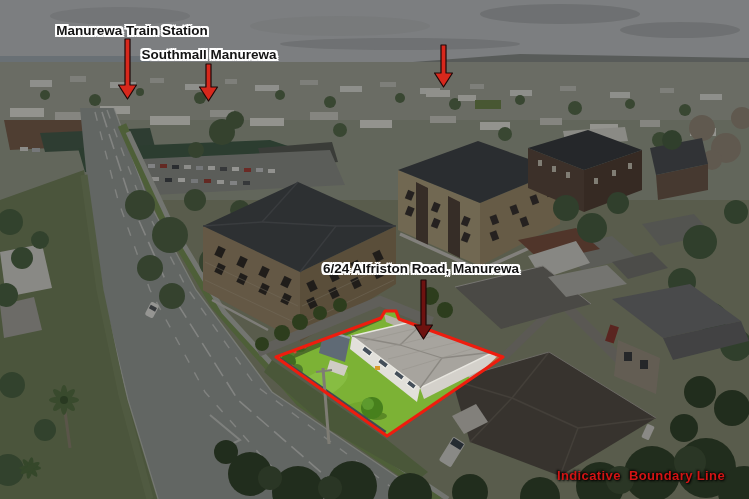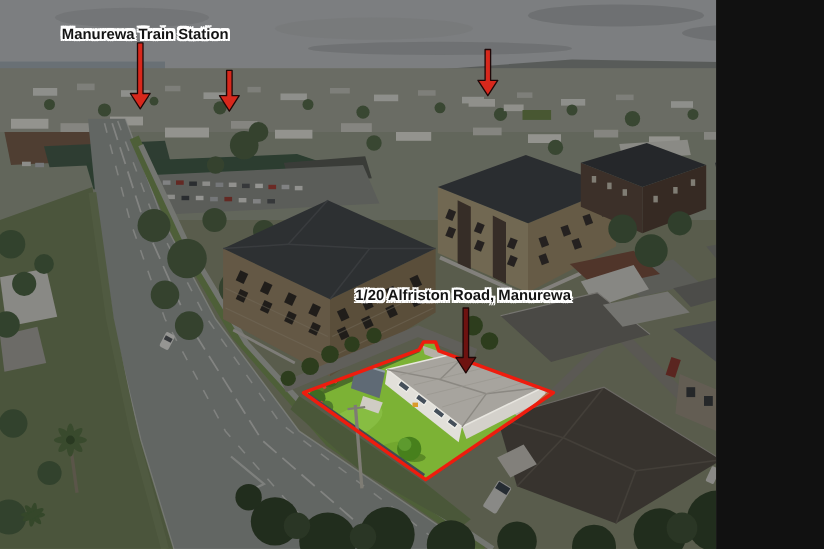--- a/index.html
+++ b/index.html
@@ -1,16 +1,16 @@
 <!DOCTYPE html>
 <html><head>
 <meta charset="utf-8">
 <style>
   html,body{margin:0;padding:0;background:#111;}
-  .stage{position:relative;width:651px;height:499px;overflow:hidden;
+  .stage{position:relative;width:749px;height:499px;overflow:hidden;
          font-family:"Liberation Sans",sans-serif;background:#6d7068;}
   .stage svg{position:absolute;left:0;top:0;display:block;}
   .map-label{position:absolute;transform:translateX(-50%);white-space:nowrap;
     font-weight:700;font-size:13.5px;line-height:1.15;color:#141414;
     text-shadow:-2px -2px 0 #fff,0 -2px 0 #fff,2px -2px 0 #fff,
                 -2px 0 0 #fff,2px 0 0 #fff,
                 -2px 2px 0 #fff,0 2px 0 #fff,2px 2px 0 #fff,
                 -1px -1px 0 #fff,1px -1px 0 #fff,-1px 1px 0 #fff,1px 1px 0 #fff;}
   .disclaimer{position:absolute;transform:translateX(-50%);white-space:pre;
     font-weight:700;font-size:13px;letter-spacing:.4px;color:#d31414;
@@ -470,14 +470,16 @@
 
   <g stroke="#1f0808" stroke-width="1.2" stroke-linejoin="round">
     <path d="M125,39 L130,39 L130,85 L136.5,85 L127.5,99 L118.5,85 L125,85 Z" fill="#d8281c"></path>
     <path d="M206,64 L211,64 L211,87 L217.5,87 L208.5,101 L199.5,87 L206,87 Z" fill="#d8281c"></path>
     <path d="M441,45 L446,45 L446,73 L452.5,73 L443.5,87 L434.5,73 L441,73 Z" fill="#d8281c"></path>
     <path d="M421,280 L426,280 L426,325 L432.5,325 L423.5,339 L414.5,325 L421,325 Z" fill="#6e1210"></path>
   </g>
 </svg>
 
 <div class="map-label" style="left:132px;top:23px">Manurewa Train Station</div>
-<div class="map-label" style="left:421px;top:261px">1/20 Alfriston Road, Manurewa</div>
+<div class="map-label" style="left:209px;top:47px">Southmall Manurewa</div>
+<div class="map-label" style="left:421px;top:261px">6/24 Alfriston Road, Manurewa</div>
+<div class="disclaimer" style="left:641px;top:468px">Indicative  Boundary Line</div>
 </div>
 
 </body></html>

